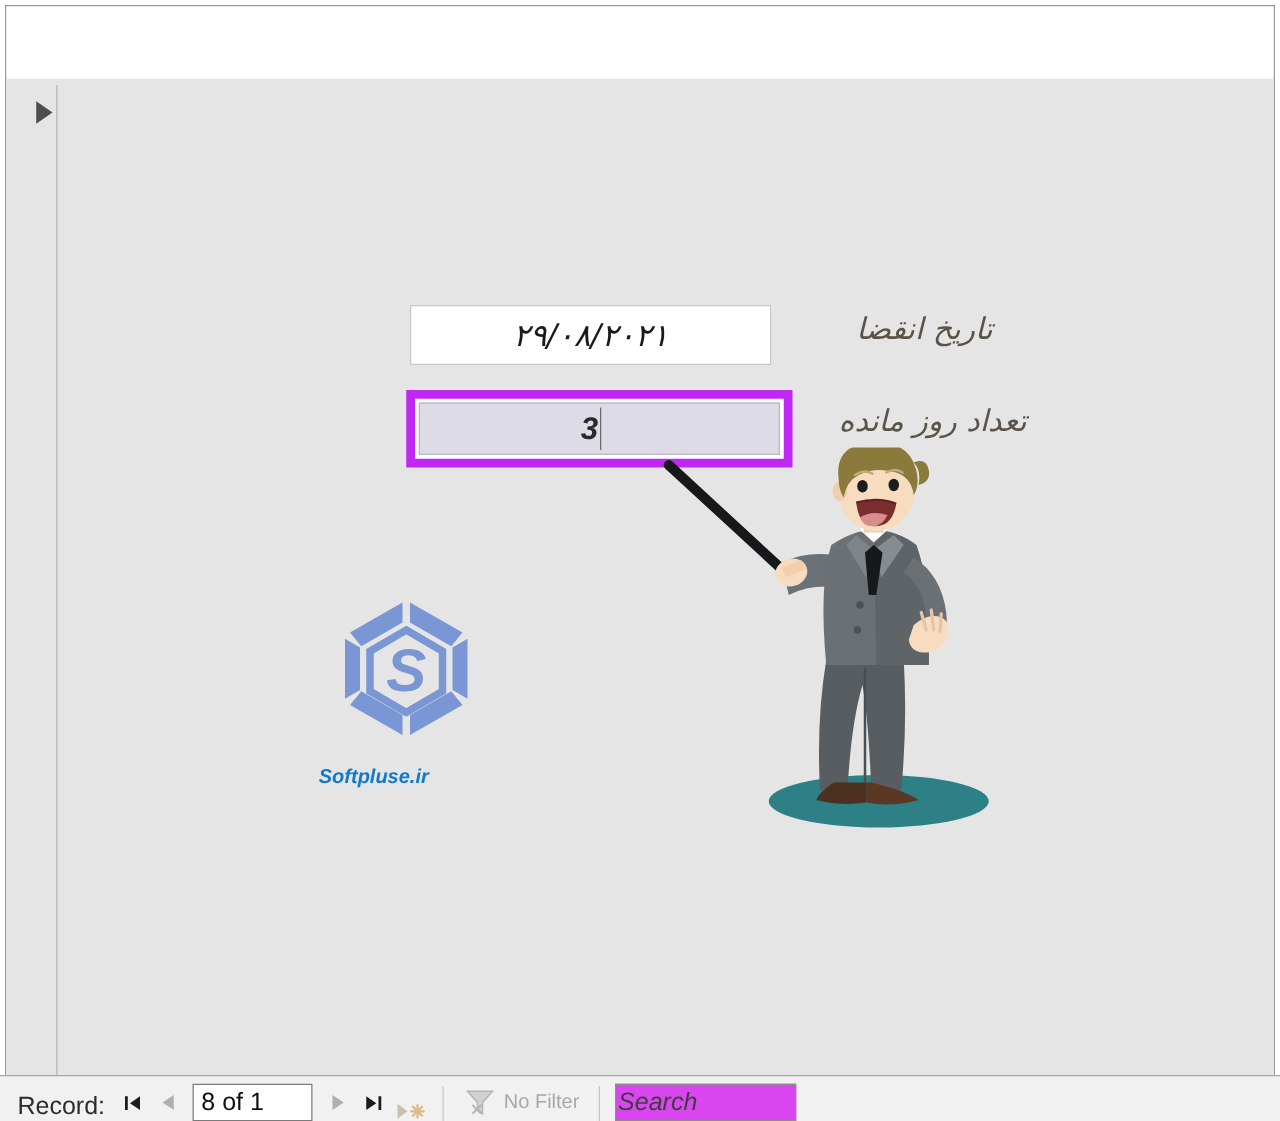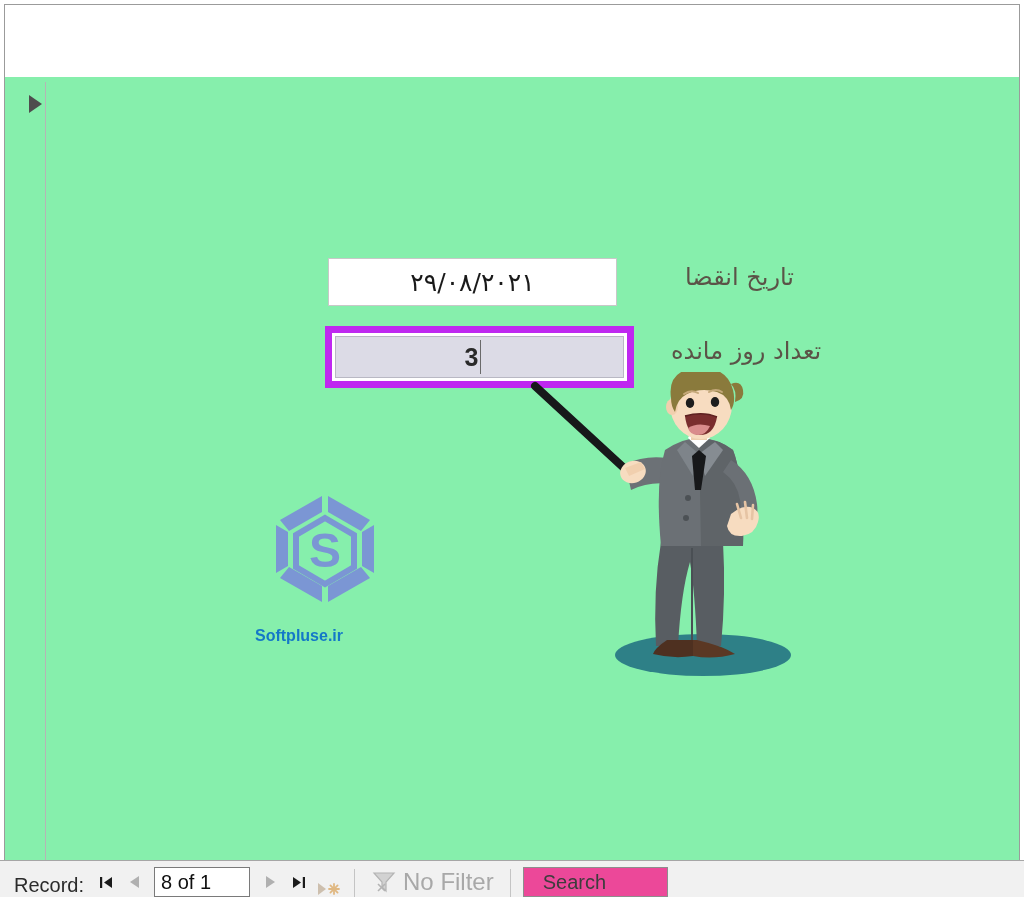--- a/index.html
+++ b/index.html
@@ -60,24 +60,25 @@
   .glyph-close::before, .glyph-close::after {
     content:""; position:absolute; left:-1px; top:8px;
     width:20px; height:1.6px; background:#2b2b2b;
   }
   .glyph-close::before { transform: rotate(45deg); }
   .glyph-close::after  { transform: rotate(-45deg); }
 
   
   .form-body {
     position: absolute;
-    left: 0; top: 72px;
+    left: 0; top: 58px;
     width: 1014px; height: 797px;
-    background: #86efac;
+    background: #e5e5e5;
     overflow: hidden;
+    font-style: italic;
   }
 
   
   .rec-sel-line {
     position: absolute;
     left: 40px; top: 5px;
     width: 1px; height: 792px;
     background: #b5b5b5;
   }
   .rec-sel-arrow {
@@ -202,30 +203,31 @@
     width: 1px; height: 28px;
     background: #c4c4c4;
     margin: 0 8px;
   }
   .filter-group {
     display: flex; align-items: center;
     color: #a8a8a8;
     padding: 0 8px;
     height: 31px;
   }
-  .filter-label { margin-left: 6px; font-size: 24px; color: #a8a8a8; }
+  .filter-label { margin-left: 6px; font-size: 16px; color: #a8a8a8; }
   .search-box {
     width: 145px; height: 30px;
-    background: #ec4899;
+    background: #d946ef;
     border: 1px solid #8d8d8d;
     display: flex; align-items: center;
-    padding-left: 19px;
+    padding-left: 1px;
     font-size: 20px;
     color: #3d3d3d;
     margin-left: 4px;
+    font-style: italic;
   }
 </style>
 </head>
 <body>
 
 <div class="window">
 
 
   <div class="form-body">
 

